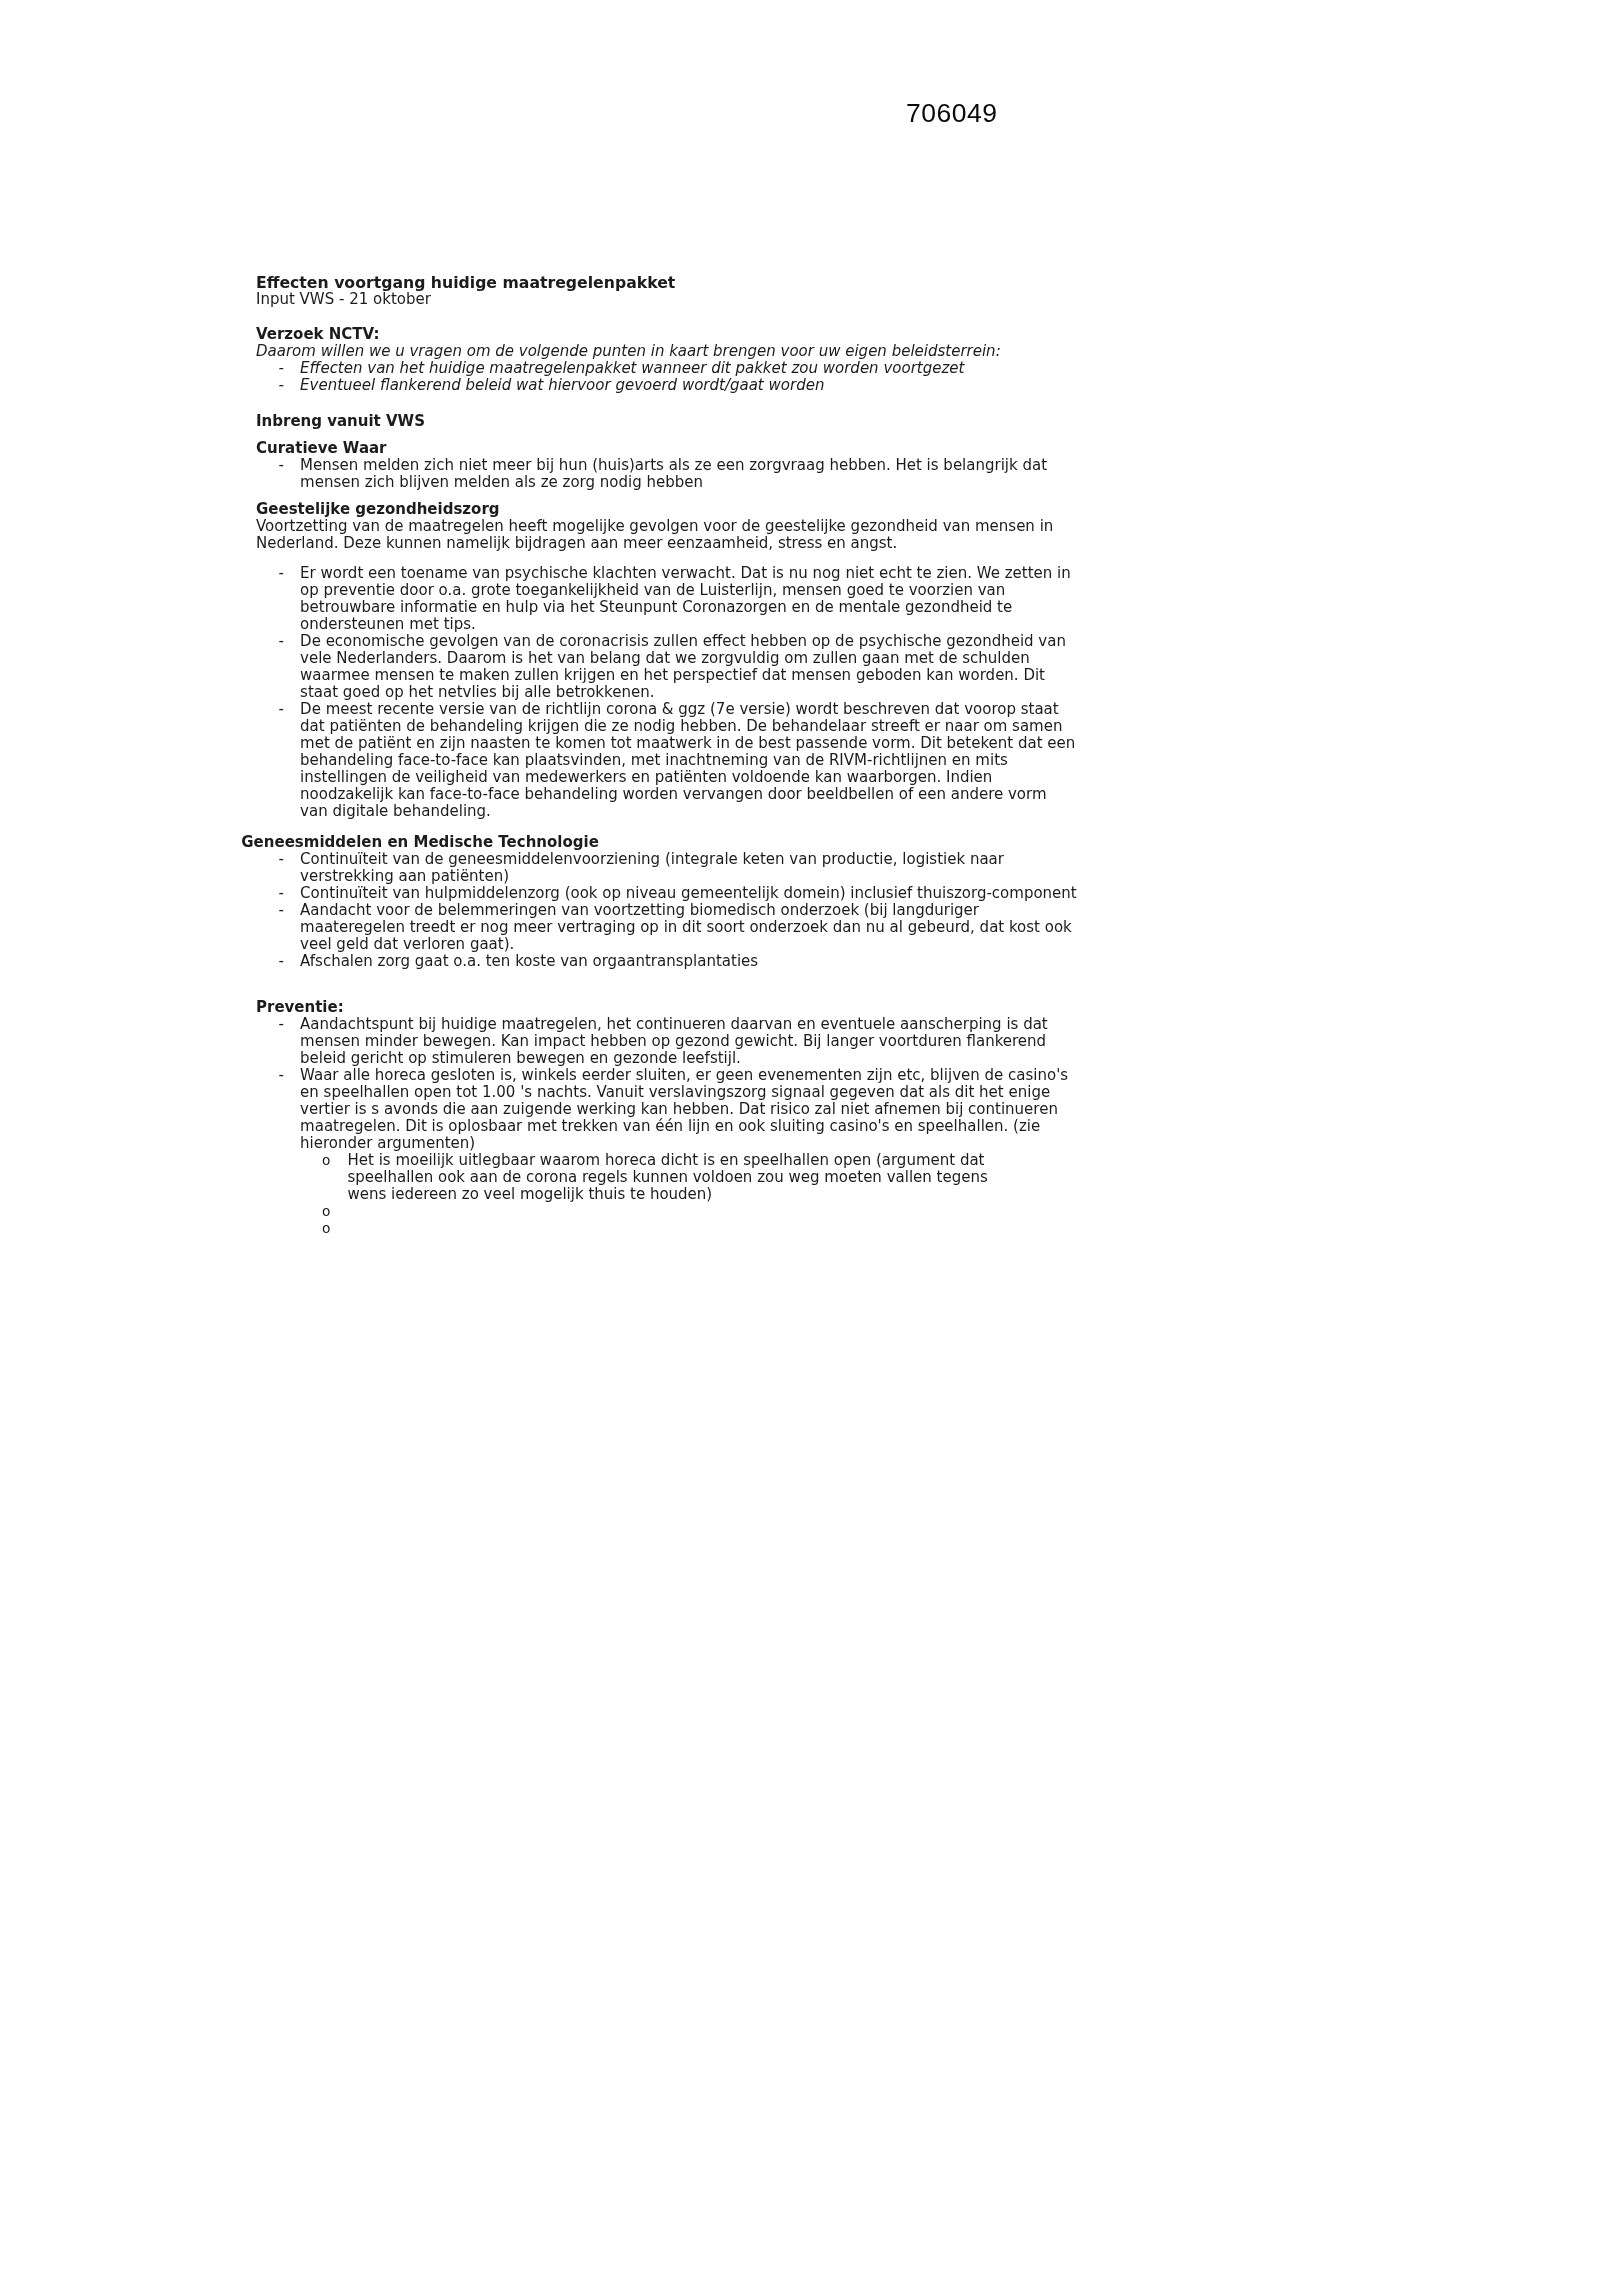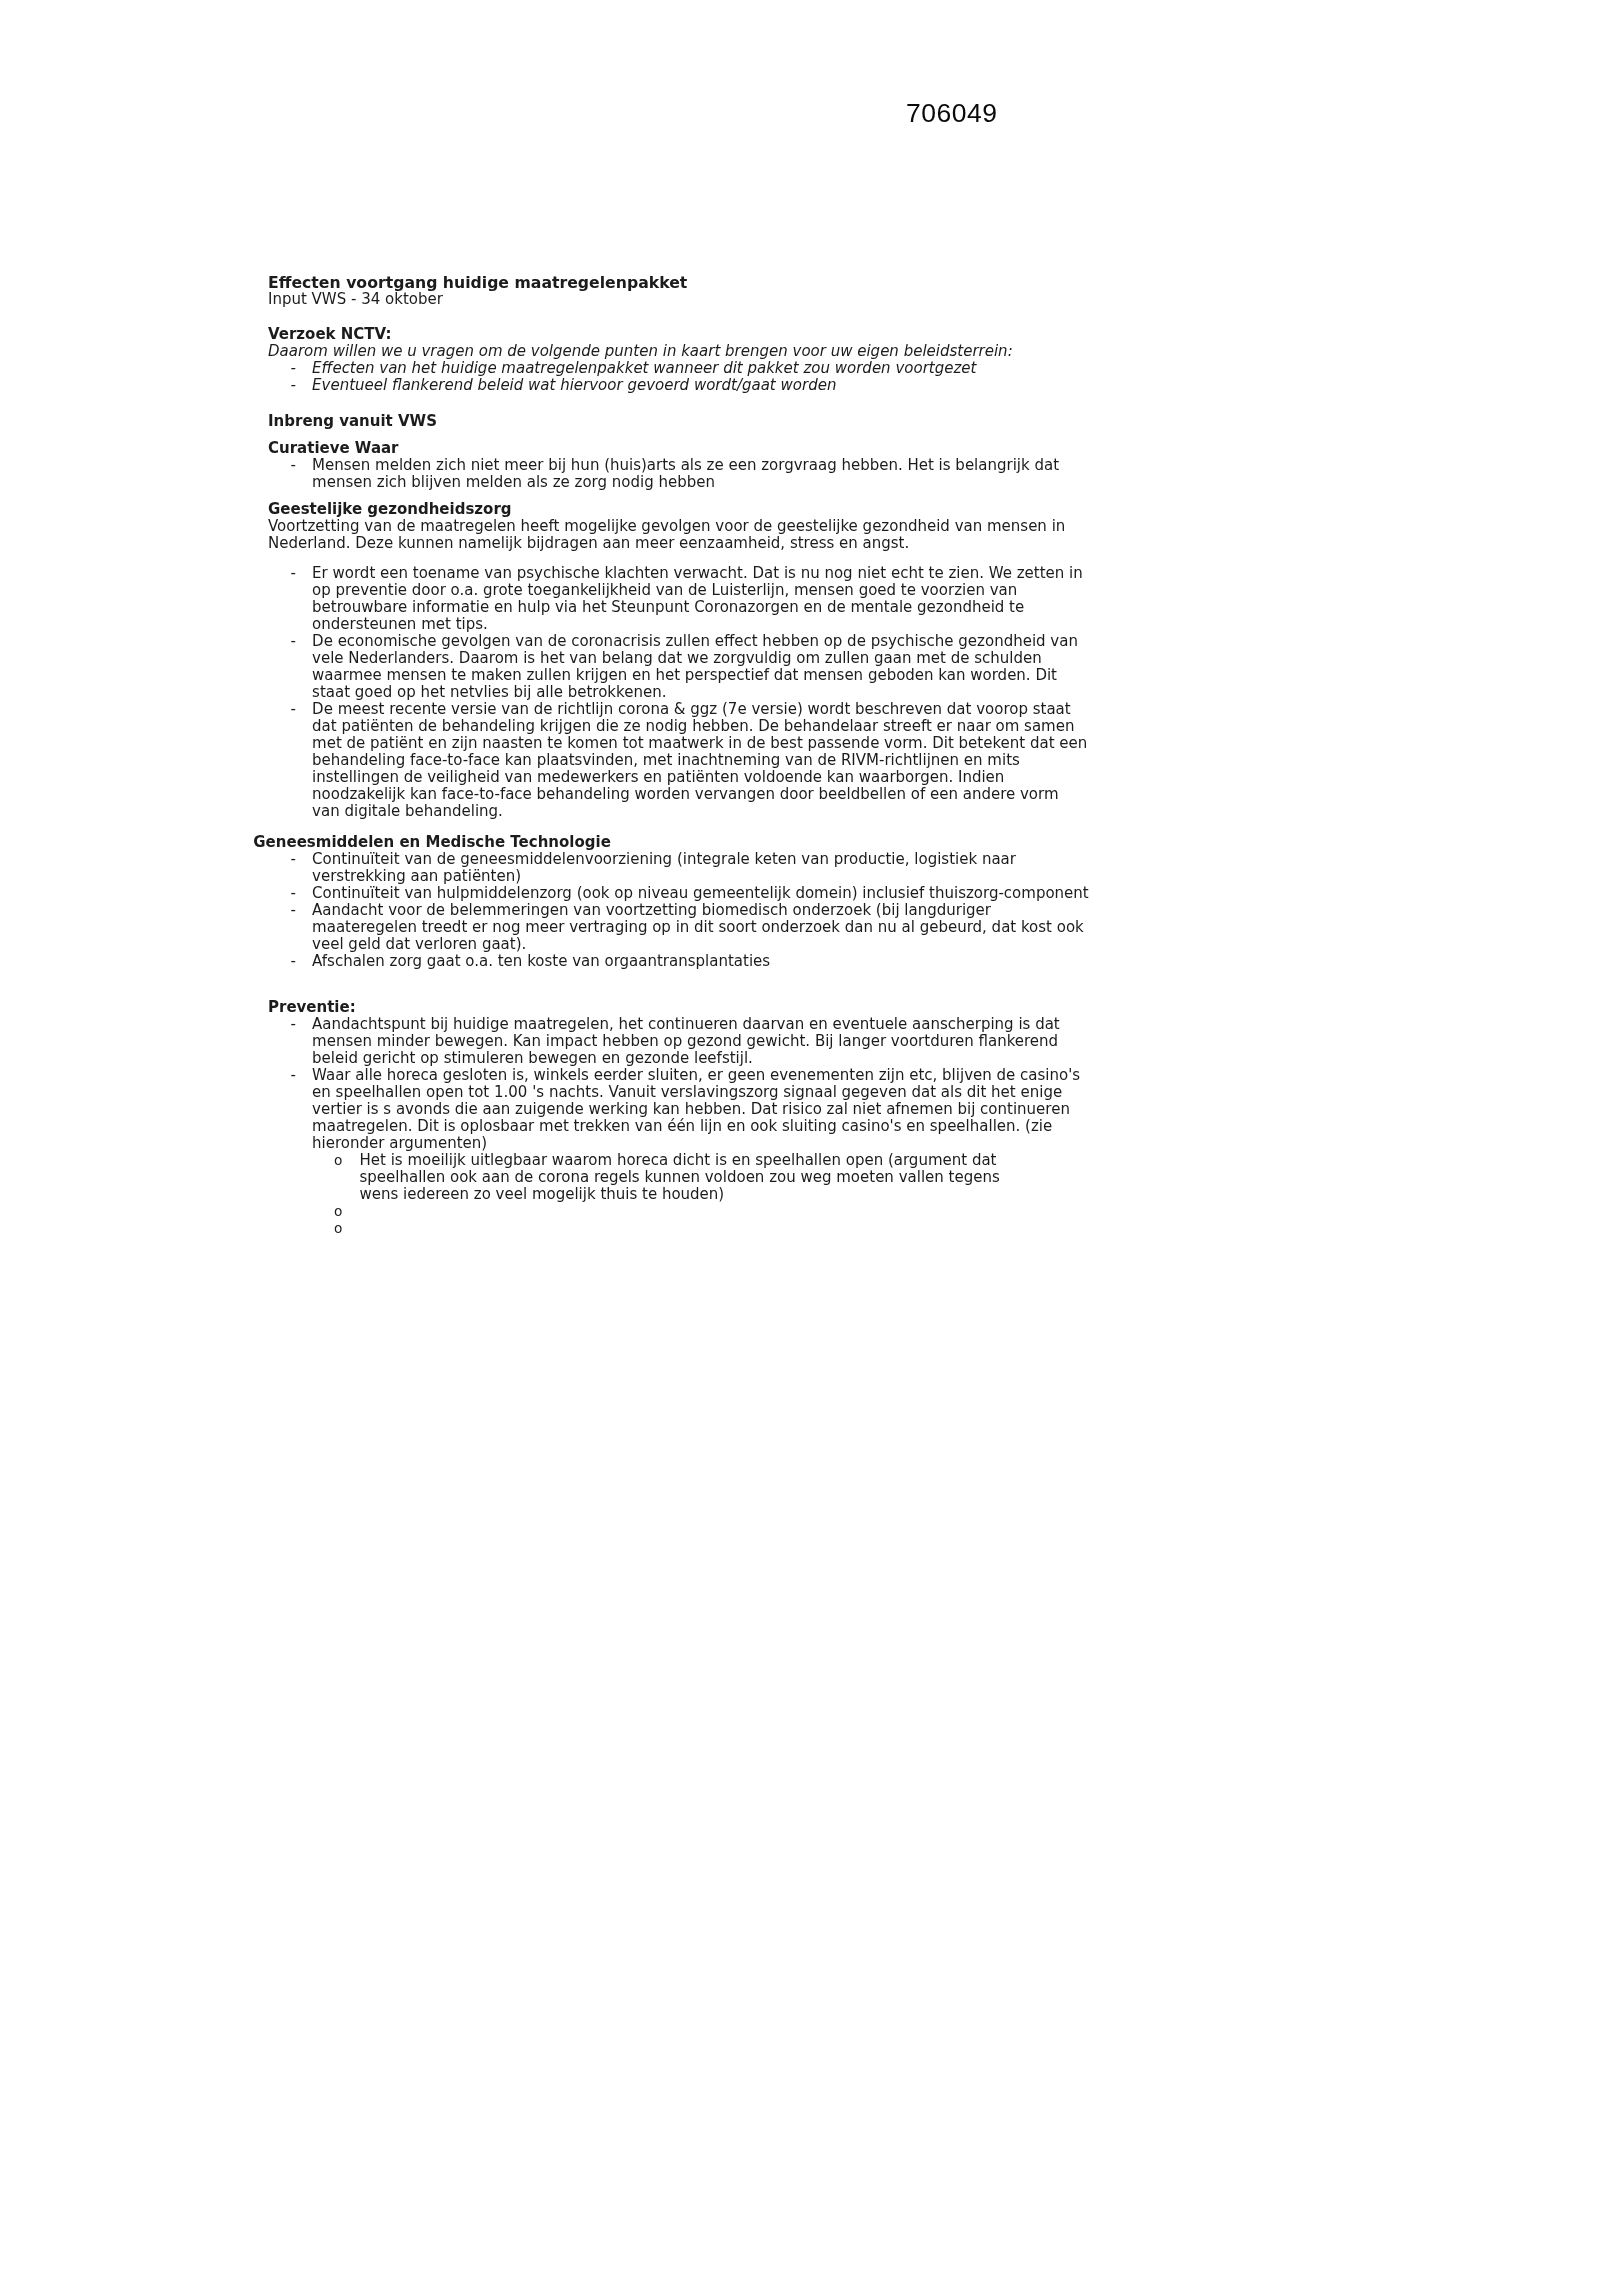--- a/index.html
+++ b/index.html
@@ -21,21 +21,21 @@
     position: absolute;
     left: 906px;
     top: 98px;
     font-family: "Liberation Sans", sans-serif;
     font-size: 26.5px;
     letter-spacing: 0.5px;
     color: #0a0a0a;
   }
   .content {
     position: absolute;
-    left: 268px;
+    left: 256px;
     top: 274px;
     width: 821px;
     font-size: 15px;
     line-height: 17px;
   }
   .title {
     font-weight: bold;
     font-size: 15.7px;
   }
   .heading {
@@ -77,21 +77,21 @@
 </head>
 <body>
 
 <div class="sheet">
 
   <div class="doc-number">706049</div>
 
   <main class="content">
 
     <h1 class="title">Effecten voortgang huidige maatregelenpakket</h1>
-    <div class="line">Input VWS - 34 oktober</div>
+    <div class="line">Input VWS - 21 oktober</div>
 
     <h2 class="heading mt-verzoek">Verzoek NCTV:</h2>
     <p class="line italic">Daarom willen we u vragen om de volgende punten in kaart brengen voor uw eigen beleidsterrein:</p>
     <div class="bullet italic">
       <span class="marker">-</span>
       <span class="btext">Effecten van het huidige maatregelenpakket wanneer dit pakket zou worden voortgezet</span>
     </div>
     <div class="bullet italic">
       <span class="marker">-</span>
       <span class="btext">Eventueel flankerend beleid wat hiervoor gevoerd wordt/gaat worden</span>

